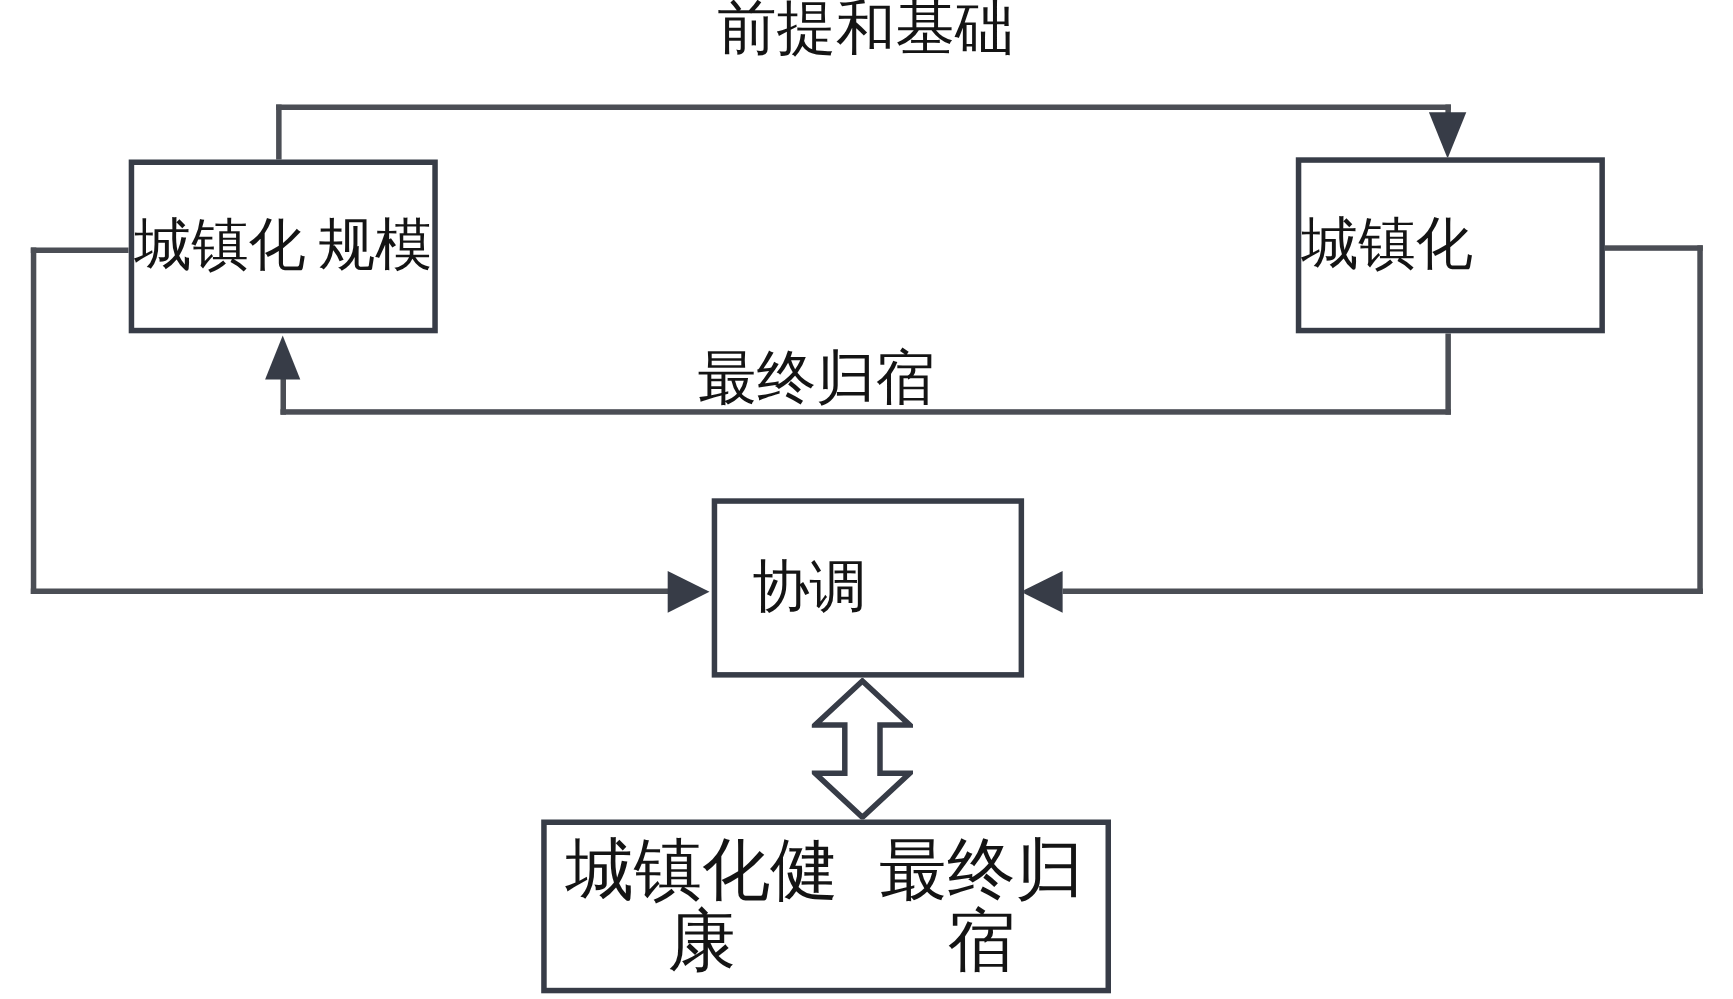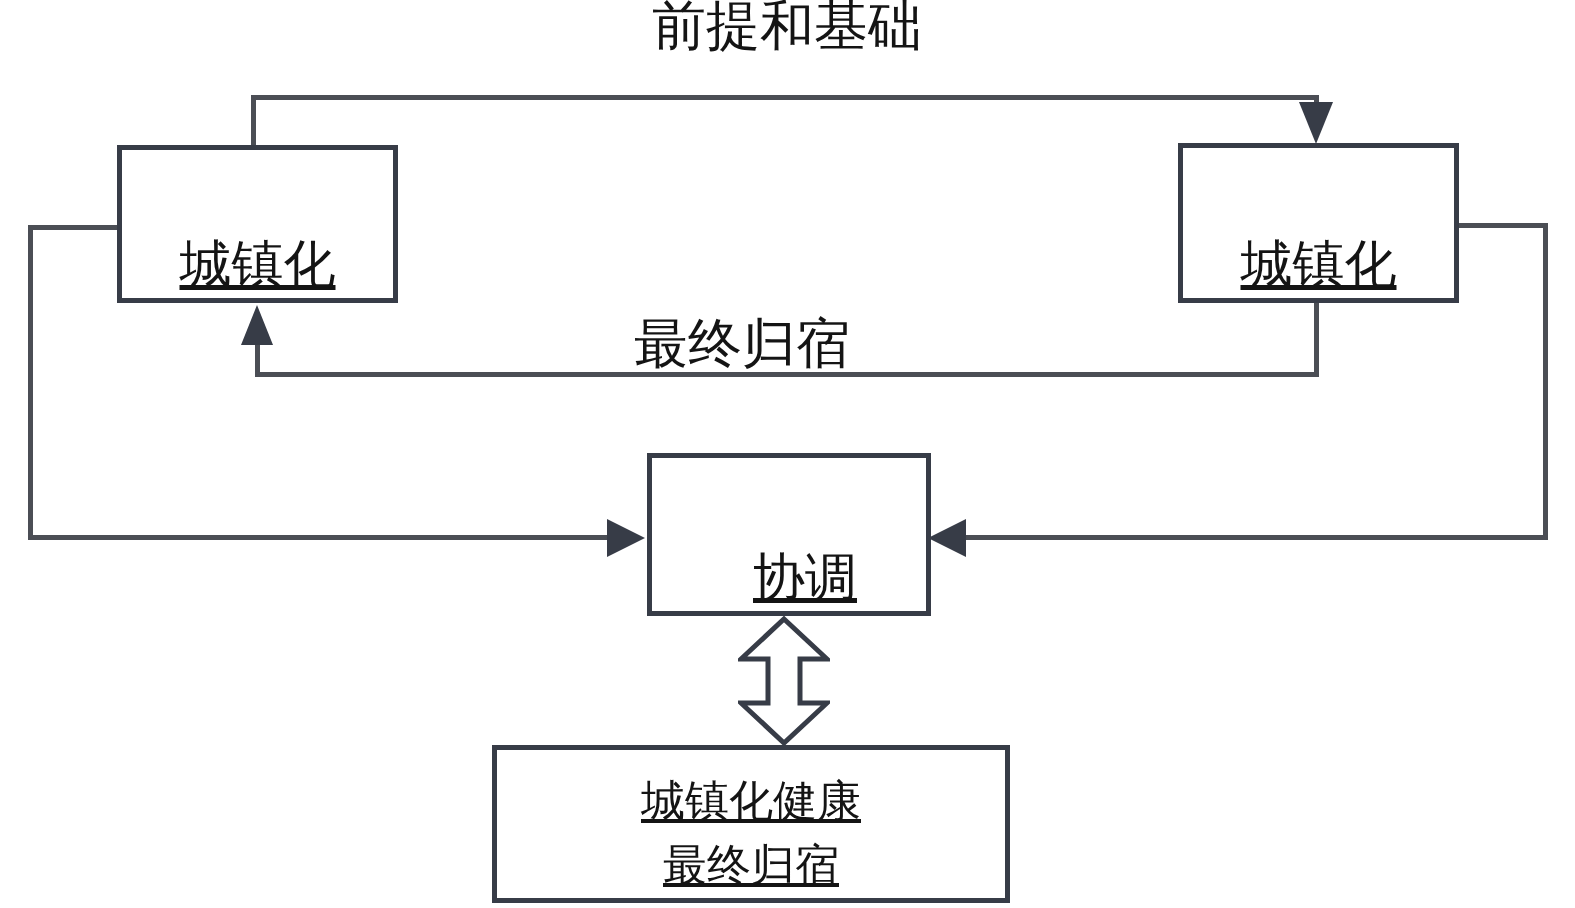--- a/index.html
+++ b/index.html
@@ -20,28 +20,27 @@
   #diagram {
     position: relative;
     width: 1452px; height: 908px;
     background: var(--background);
   }
   .node {
     position: absolute;
     border: 5px solid var(--border);
     background: var(--background);
     display: flex;
-    flex-direction: column;
+    flex-direction: row;
     align-items: center;
-    justify-content: flex-end;
+    justify-content: space-between;
     text-align: center;
     font-size: 52px;
     line-height: 66px;
     color: var(--text);
-    text-decoration: underline;
   }
   .flabel {
     position: absolute;
     transform: translateX(-50%);
     font-size: 54px;
     line-height: 60px;
     white-space: nowrap;
     color: var(--text);
   }
   .conn {
@@ -89,28 +88,29 @@
   <div class="conn" style="left:1543px;top:223px; width:5px;    height:317px;"></div>
   <div class="conn" style="left:966px; top:535px; width:582px;  height:5px;"></div>
   <div class="arrowhead ah-left" style="left:928px; top:519px;"></div>
 
   <svg class="dbl-arrow" width="92" height="130" viewBox="0 0 92 130" aria-hidden="true">
     <path d="M46 3 L89 43 L62 43 L62 87 L89 87 L46 127 L3 87 L30 87 L30 43 L3 43 Z"></path>
   </svg>
 
   <div class="node" style="left:117px; top:145px; width:281px; height:158px;">
     <div>城镇化</div>
+    <div>规模</div>
   </div>
 
   <div class="node" style="left:1178px; top:143px; width:281px; height:160px;">
     <div>城镇化</div>
   </div>
 
   <div class="node" style="left:647px; top:453px; width:284px; height:163px;padding-left:32px;">
     <div>协调</div>
   </div>
 
-  <div class="node" style="left:492px; top:745px; width:518px; height:158px; font-size:44px; line-height:64px;">
+  <div class="node" style="left:492px; top:745px; width:518px; height:158px; font-size:62px; line-height:64px;">
     <div>城镇化健康</div>
     <div>最终归宿</div>
   </div>
 
 </div>
 
 </body></html>

